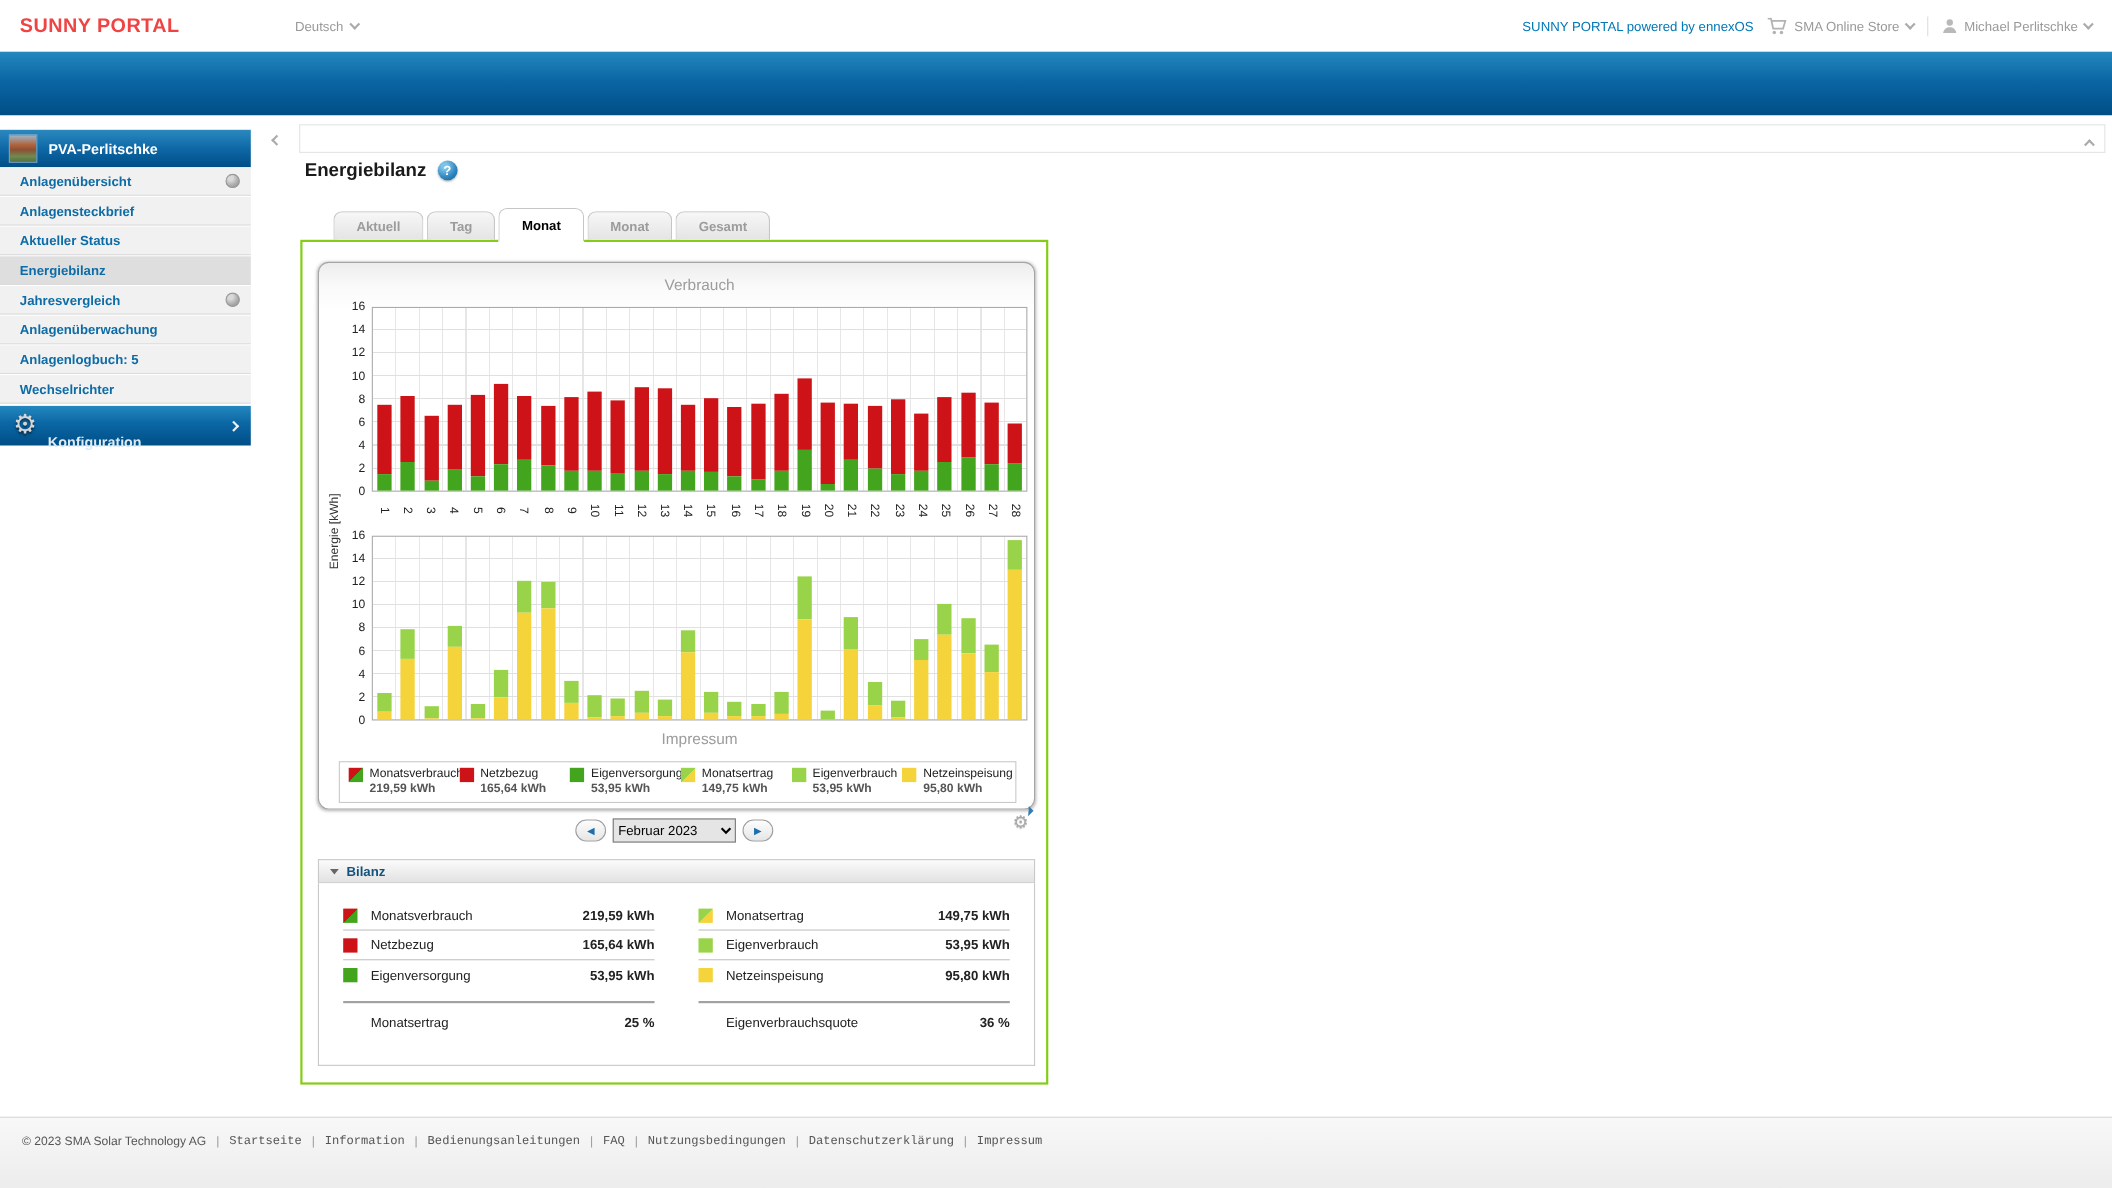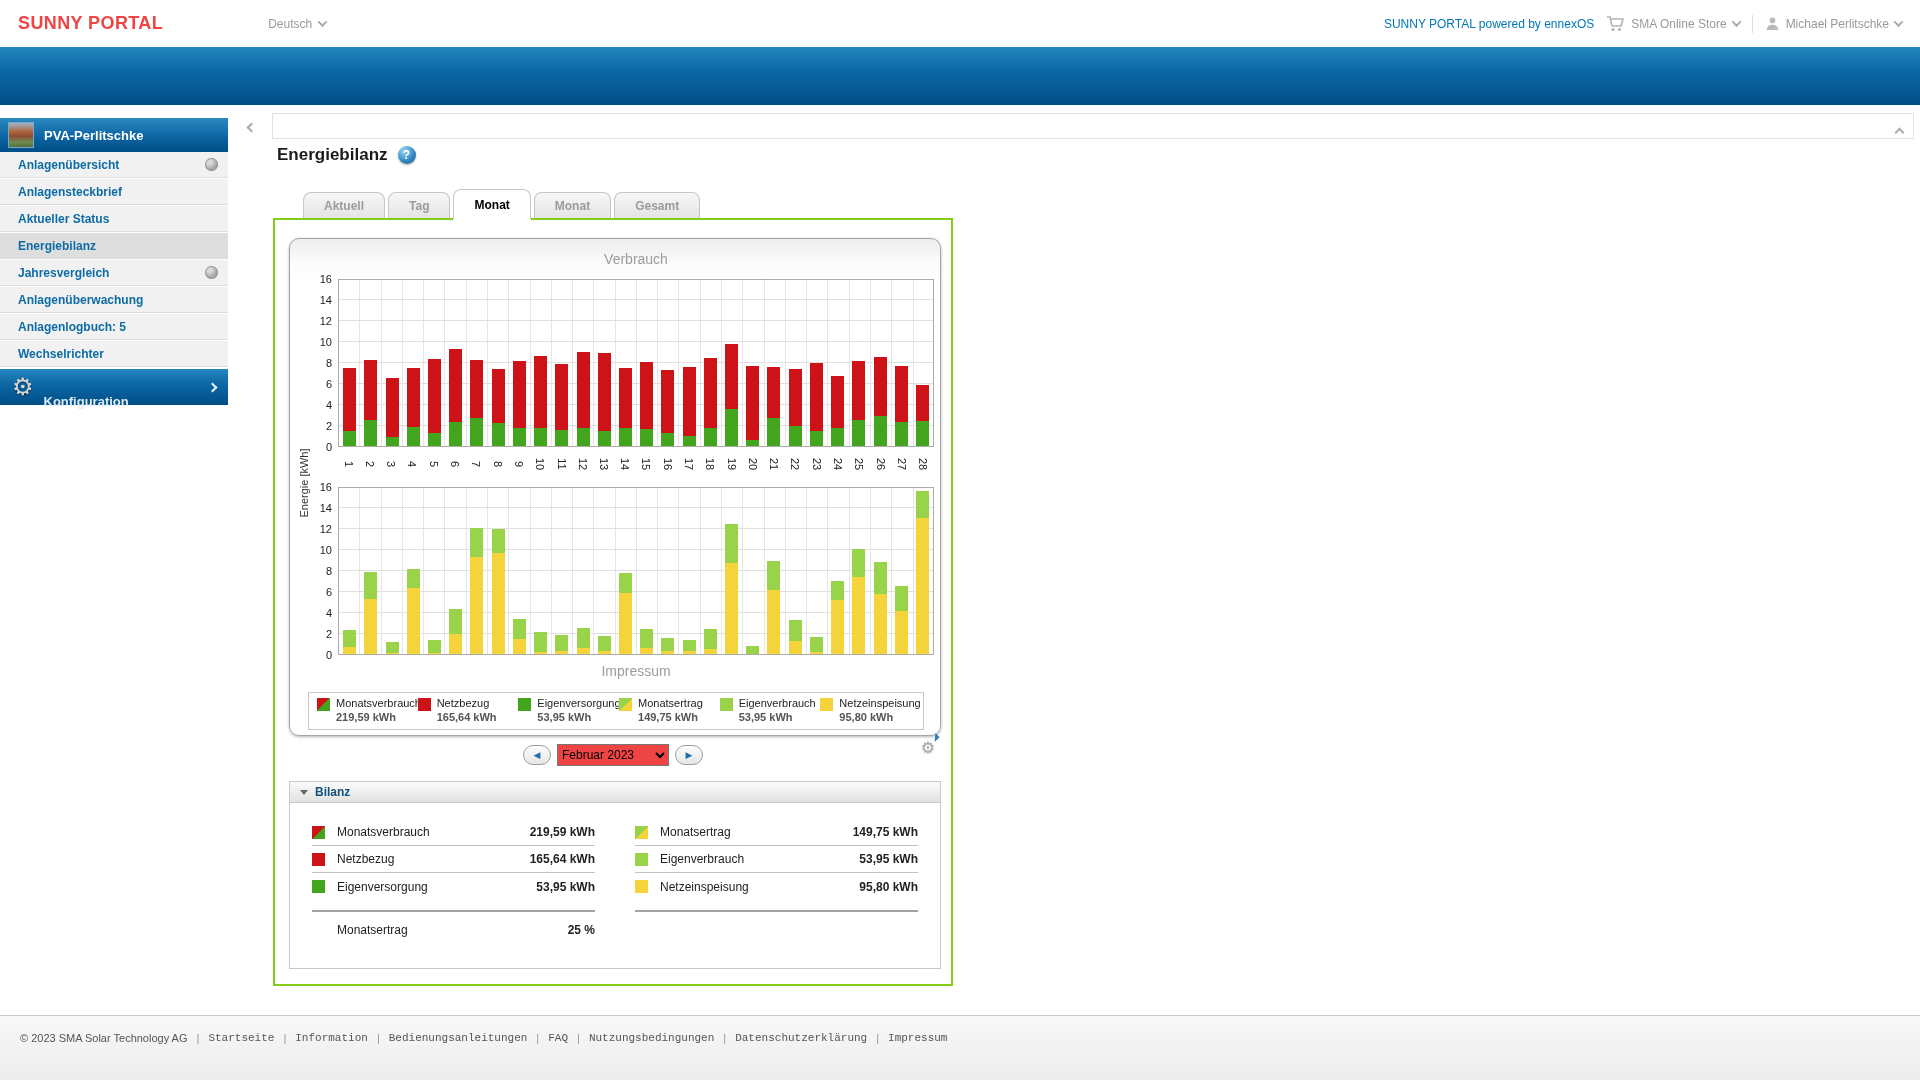--- a/index.html
+++ b/index.html
@@ -102,21 +102,21 @@
   .lg-label { font-size:11px; color:#222; white-space:nowrap; }
   .lg-value { font-size:11px; font-weight:bold; color:#555; margin-top:2px; }
 
   
   .pager { position:absolute; left:0; width:100%; top:524px; display:flex; justify-content:center;
     align-items:center; gap:6px; }
   .pill { width:28px; height:20px; border:1px solid #9E9E9E; border-radius:10px;
     background:linear-gradient(180deg,#FDFDFD,#E6E6E6); color:#1B6FAE; font-size:9px;
     display:flex; align-items:center; justify-content:center; cursor:pointer; }
   .period { height:22px; width:112px; font-size:12px; font-family:"Liberation Sans",sans-serif;
-    border:1px solid #777; background:#ef4444; }
+    border:1px solid #777; background:#e5e5e5; }
   .chart-settings { position:absolute; right:16px; top:518px; cursor:pointer; }
   .chart-settings .gear-sm { font-size:16px; color:#A9A9A9; text-shadow:0 1px 1px rgba(0,0,0,.2); }
   .spark { position:absolute; right:-3px; top:-4px; width:0; height:0;
     border-left:6px solid transparent; border-top:7px solid #2F7CB8; transform:rotate(45deg); }
 
   
   .bilanz { position:absolute; left:14px; top:561px; width:652px; }
   .b-header { height:22px; border:1px solid #C8C8C8; background:linear-gradient(180deg,#FBFBFB,#E2E2E2);
     display:flex; align-items:center; gap:7px; padding:0 10px; cursor:pointer; }
   .tri-down { width:0; height:0; border-left:4px solid transparent; border-right:4px solid transparent;
@@ -799,20 +799,24 @@
                 <span class="b-label">Eigenverbrauch</span>
                 <span class="b-value">53,95 kWh</span>
               </div>
               <div class="b-row">
                 <span class="chip" style="background: rgb(245, 211, 59);"></span>
                 <span class="b-label">Netzeinspeisung</span>
                 <span class="b-value">95,80 kWh</span>
               </div>
             </div>
           <div class="b-divider"></div>
+          <div class="b-quote">
+            <span class="b-label">Eigenverbrauchsquote</span>
+            <span class="b-value">36 %</span>
+          </div>
         </div>
       </div>
     </div>
 
   </div>
 </div>
 
 <footer class="footer">
   <div class="f-line">
     <span>© 2023 SMA Solar Technology AG</span>

